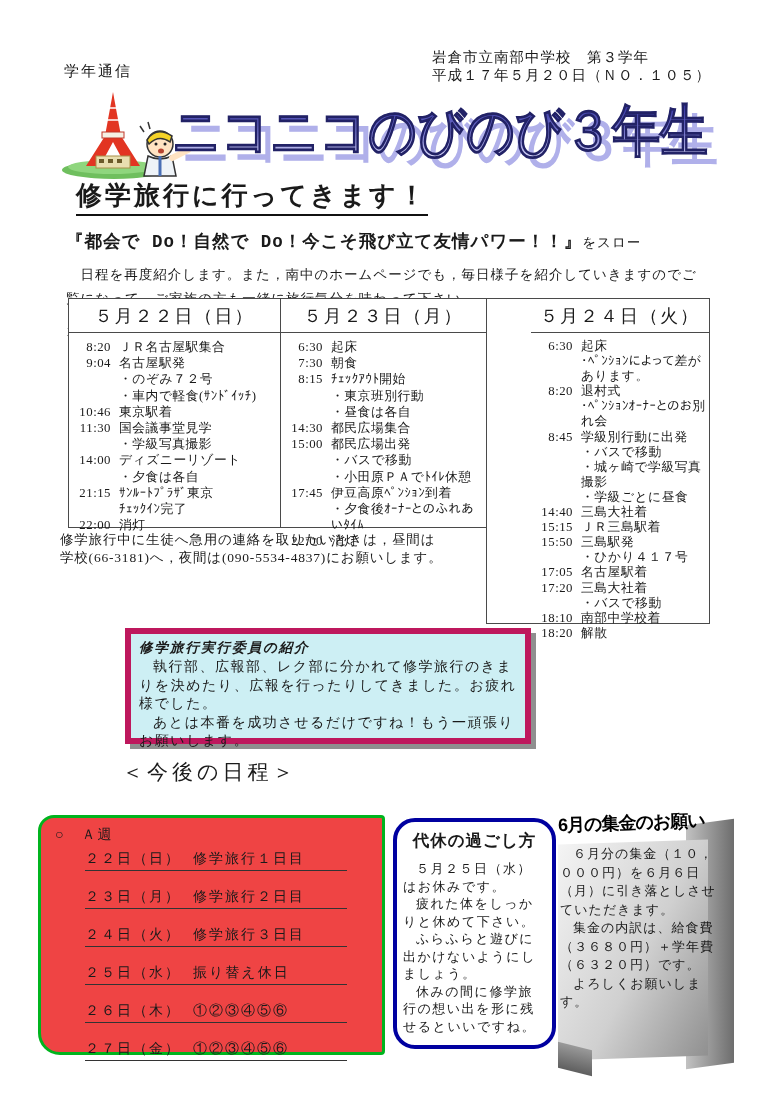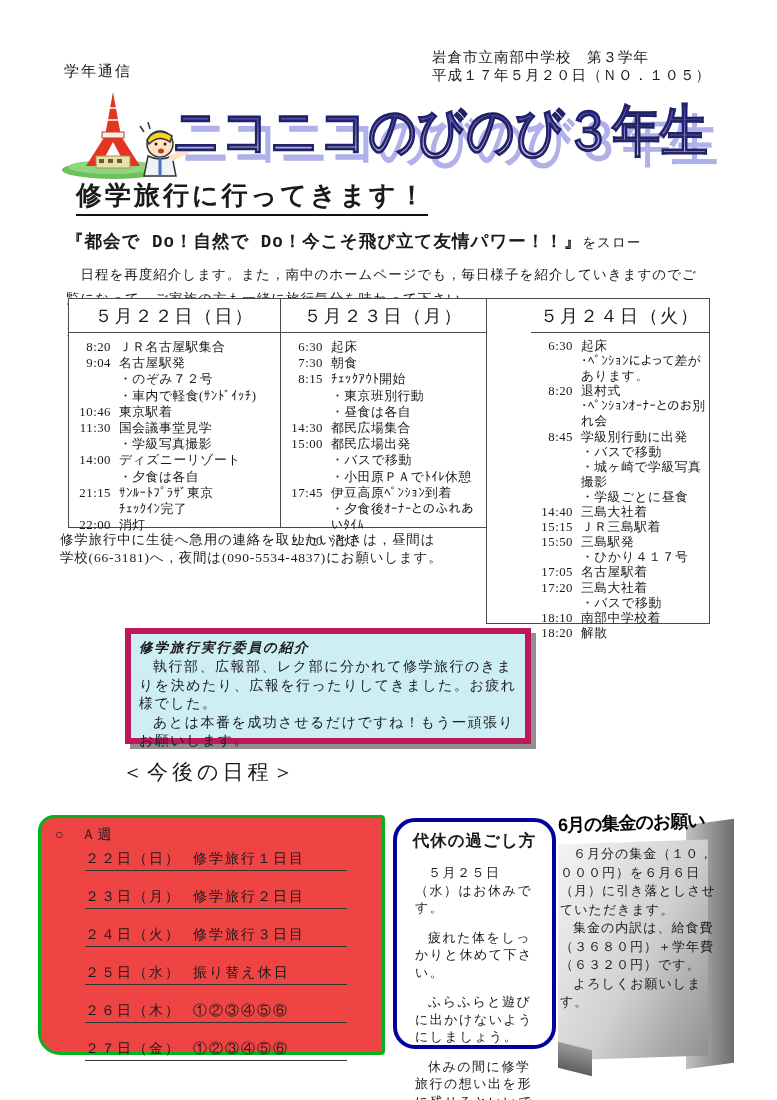--- a/index.html
+++ b/index.html
@@ -57,21 +57,21 @@
   .weekbox .wk-label{font-size:14px;letter-spacing:2px;margin-bottom:6px;}
   .wk-item{width:262px;margin:0 0 17px 30px;border-bottom:1px solid #333;
            padding-bottom:2px;font-size:14px;letter-spacing:2px;display:flex;}
   .wk-date{width:108px;flex:0 0 108px;}
 
   
   .holiday{position:absolute;left:393px;top:818px;width:163px;height:231px;background:#fff;
            border:4px solid #0000a0;border-radius:22px;box-sizing:border-box;padding:6px 6px;}
   .holiday .ttl{text-align:center;font-size:16.5px;font-weight:bold;letter-spacing:1px;
                 font-family:"Liberation Sans","DejaVu Sans",sans-serif;margin:2px 0 8px 0;}
-  .holiday p{margin:12px;font-size:13px;line-height:17.5px;letter-spacing:1.5px;text-indent:1em;}
+  .holiday p{margin:0;font-size:13px;line-height:17.5px;letter-spacing:1.5px;text-indent:1em;}
 
   
   .collect{position:absolute;left:558px;top:808px;width:190px;height:270px;}
   .collect .page-back{position:absolute;left:128px;top:14px;width:48px;height:244px;
                       background:linear-gradient(to right,#c2c2c2,#6d6d6d);transform:skewY(-8deg);}
   .collect .page-main{position:absolute;left:0;top:34px;width:150px;height:216px;
                       background:linear-gradient(118deg,#f4f4f4 0%,#d0d0d0 55%,#909090 100%);
                       transform:skewY(-2deg);}
   .collect .page-fold{position:absolute;left:0;top:238px;width:34px;height:26px;
                       background:linear-gradient(#9a9a9a,#5f5f5f);transform:skewY(14deg);}

